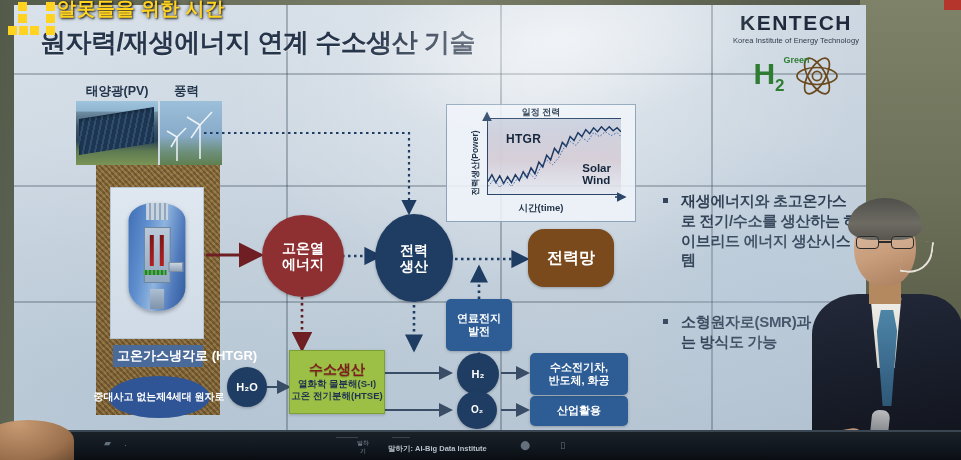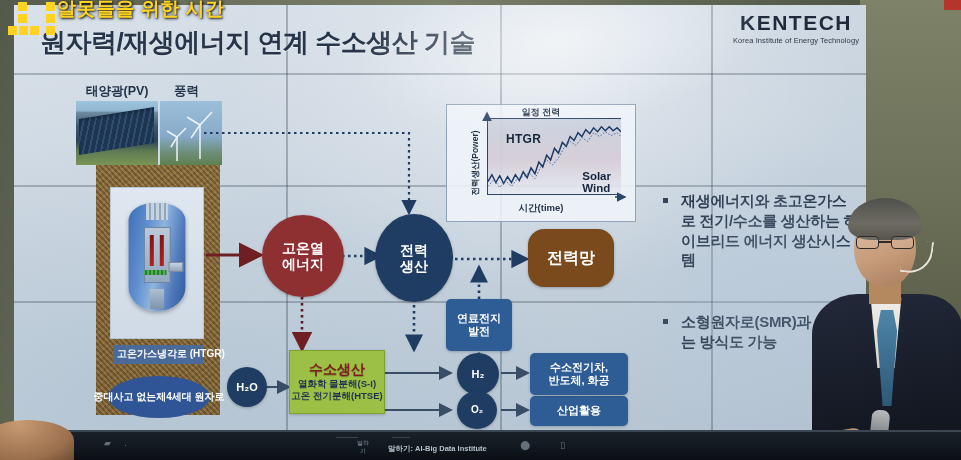--- a/index.html
+++ b/index.html
@@ -177,21 +177,21 @@
   }
   .green-band {
     position: absolute; left: 26%; top: 62%; width: 40%; height: 5%;
     background: repeating-linear-gradient(90deg,#4caf50 0 2px,#2f7d33 2px 4px);
   }
 
   .cap-box {
     position: absolute;
     background: #4a6a9a;
     color: #ffffff;
-    font-size: 10px; font-weight: 700;
+    font-size: 13px; font-weight: 700;
     text-align: center; line-height: 1.25;
     padding: 3px 4px;
     white-space: nowrap;
   }
   .cap-oval {
     position: absolute;
     background: #2f5596;
     color: #ffffff;
     font-size: 10px; font-weight: 700;
     text-align: center; line-height: 1.25;
@@ -230,21 +230,21 @@
   }
   .chart-note-top {
     position: absolute; left: 50%; top: 1px; transform: translateX(-50%);
     font-size: 9px; font-weight: 700; color: #22344a; white-space: nowrap;
   }
   .chart-htgr {
     position: absolute; left: 18px; top: 14px;
     font-size: 12px; font-weight: 800; color: #15263c; letter-spacing: .3px;
   }
   .chart-sw {
-    position: absolute; right: 10px; bottom: 0;
+    position: absolute; right: 10px; bottom: 8px;
     font-size: 11.5px; font-weight: 800; color: #15263c;
     line-height: 1.05; text-align: left;
   }
   .chart-svg { position: absolute; inset: 0; }
 
   
   .node-circle {
     position: absolute; border-radius: 50%;
     display: flex; flex-direction: column;
     align-items: center; justify-content: center;
@@ -408,20 +408,34 @@
     <div class="seam-v" style="left:697px;"></div>
     <div class="seam-h" style="top:68px;"></div>
     <div class="seam-h" style="top:180px;"></div>
     <div class="seam-h" style="top:296px;"></div>
 
     <div class="slide-title">원자력/재생에너지 연계 수소생산 기술</div>
 
     <div class="logo-wrap">
       <div class="kentech-word">KENTECH</div>
       <div class="kentech-sub">Korea Institute of Energy Technology</div>
+      <div class="logo-row">
+        <div class="h2-mark">
+          <span>H</span><sub>2</sub>
+          <span class="h2-green">Green</span>
+        </div>
+        <svg width="44" height="44" viewBox="0 0 44 44">
+          <g fill="none" stroke="#6b4a20" stroke-width="1.7">
+            <ellipse cx="22" cy="22" rx="20" ry="8.5"></ellipse>
+            <ellipse cx="22" cy="22" rx="20" ry="8.5" transform="rotate(60 22 22)"></ellipse>
+            <ellipse cx="22" cy="22" rx="20" ry="8.5" transform="rotate(120 22 22)"></ellipse>
+            <circle cx="22" cy="22" r="4.6"></circle>
+          </g>
+        </svg>
+      </div>
     </div>
 
     <div class="photo-label" style="left:72px; top:78px;">태양광(PV)</div>
     <div class="photo-label" style="left:160px; top:78px;">풍력</div>
 
     <div class="pv-photo" style="left:62px; top:96px; width:82px; height:64px;">
       <div class="pv-panels"></div>
     </div>
     <div class="wind-photo" style="left:146px; top:96px; width:62px; height:64px;">
       <svg width="62" height="64" viewBox="0 0 62 64">

